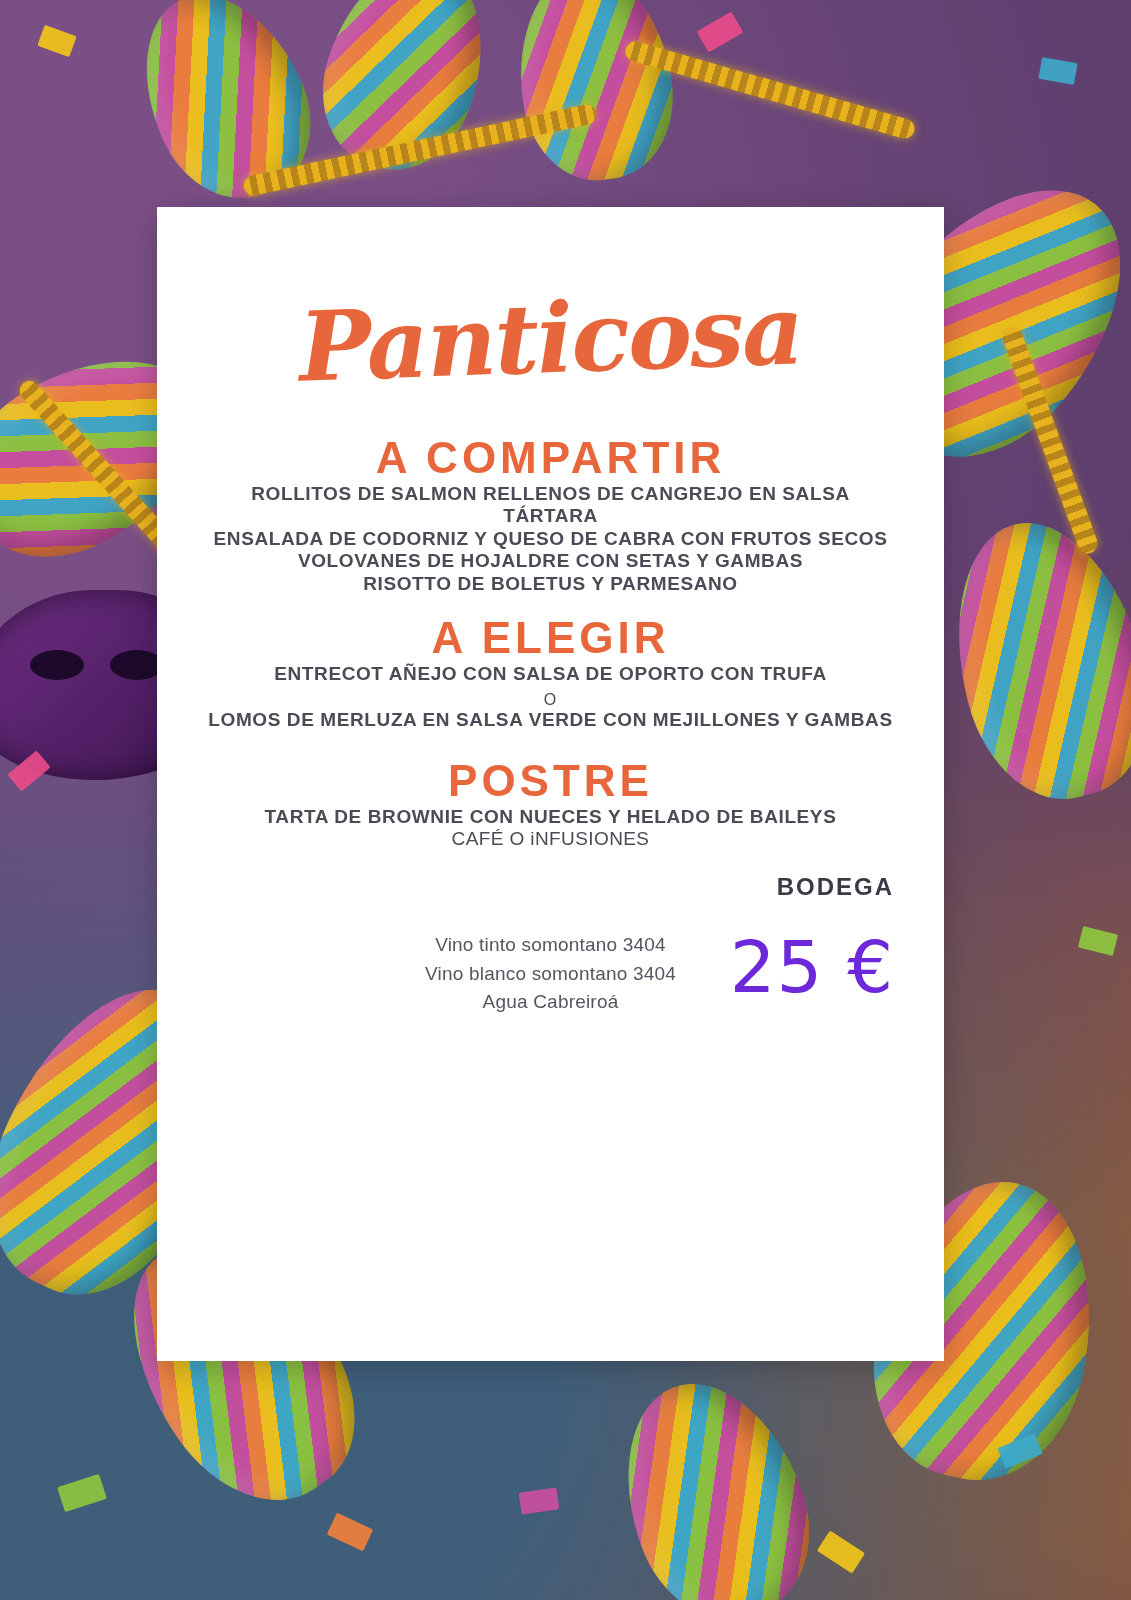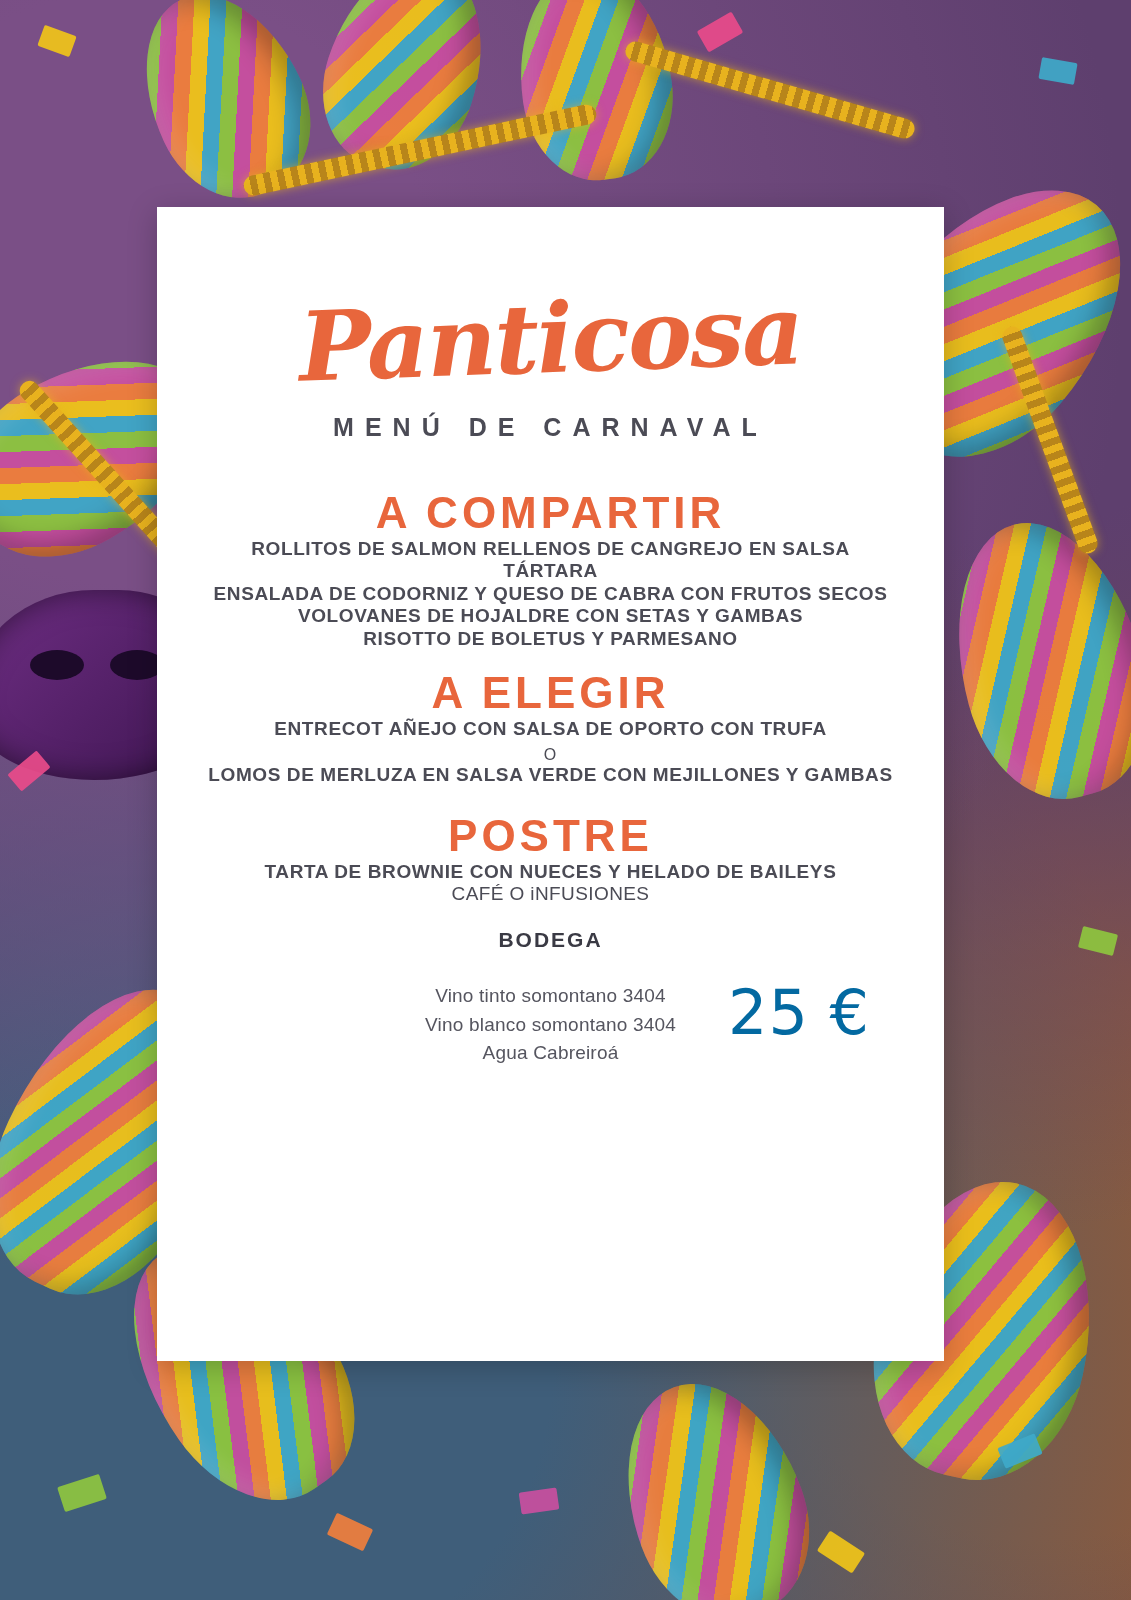--- a/index.html
+++ b/index.html
@@ -137,47 +137,47 @@
   }
   .sep-o {
     text-align: center;
     color: #4b4b55;
     font-size: 16px;
     margin-top: 6px;
     letter-spacing: 1px;
   }
 
   .bodega-title {
-    text-align: center;
+    text-align: right;
     color: #3a3a44;
-    font-size: 21px;
+    font-size: 24px;
     font-weight: 700;
     letter-spacing: 2px;
     margin-top: 22px;
   }
 
   .bottom-row {
     position: relative;
     margin-top: 30px;
     min-height: 110px;
   }
   .wines {
     text-align: center;
     color: #55555f;
     font-size: 19px;
     line-height: 1.52;
     letter-spacing: .2px;
   }
   .price {
     position: absolute;
-    right: 24px;
+    right: 0;
     top: -6px;
     font-family: "DejaVu Sans", sans-serif;
-    font-size: 62px;
-    color: #0369a1;
+    font-size: 72px;
+    color: #6d28d9;
     font-weight: 400;
     letter-spacing: 1px;
   }
 </style>
 </head>
 <body>
 
 <div class="bg">
   <div class="bg-cone" style="left:150px;  top:-10px;  transform:rotate(-25deg);"></div>
   <div class="bg-cone" style="left:330px;  top:-40px;  transform:rotate(18deg);"></div>
@@ -205,21 +205,20 @@
   <div class="bg-piece" style="left:520px; top:1490px; width:38px; height:22px; background:#c94fa0; transform:rotate(-8deg);"></div>
   <div class="bg-piece" style="left:820px; top:1540px; width:42px; height:24px; background:#f0c419; transform:rotate(33deg);"></div>
   <div class="bg-piece" style="left:1000px;top:1440px; width:40px; height:22px; background:#3fa9c9; transform:rotate(-22deg);"></div>
   <div class="bg-piece" style="left:1080px;top:930px;  width:36px; height:22px; background:#8ec63f; transform:rotate(14deg);"></div>
   <div class="bg-piece" style="left:10px;  top:760px;  width:38px; height:22px; background:#e94b8a; transform:rotate(-40deg);"></div>
 </div>
 
 <div class="card">
 
   <div class="brand">Panticosa</div>
-  <div class="subtitle">MENÚ DE CARNAVAL</div>
 
   <div class="section-title big st-compartir">A COMPARTIR</div>
   <div class="item">ROLLITOS DE SALMON RELLENOS DE CANGREJO EN SALSA TÁRTARA</div>
   <div class="item">ENSALADA DE CODORNIZ Y QUESO DE CABRA CON FRUTOS SECOS</div>
   <div class="item">VOLOVANES DE HOJALDRE CON SETAS Y GAMBAS</div>
   <div class="item">RISOTTO DE BOLETUS Y PARMESANO</div>
 
   <div class="section-title big st-elegir">A ELEGIR</div>
   <div class="item">ENTRECOT AÑEJO CON SALSA DE OPORTO CON TRUFA</div>
   <div class="sep-o">O</div>

